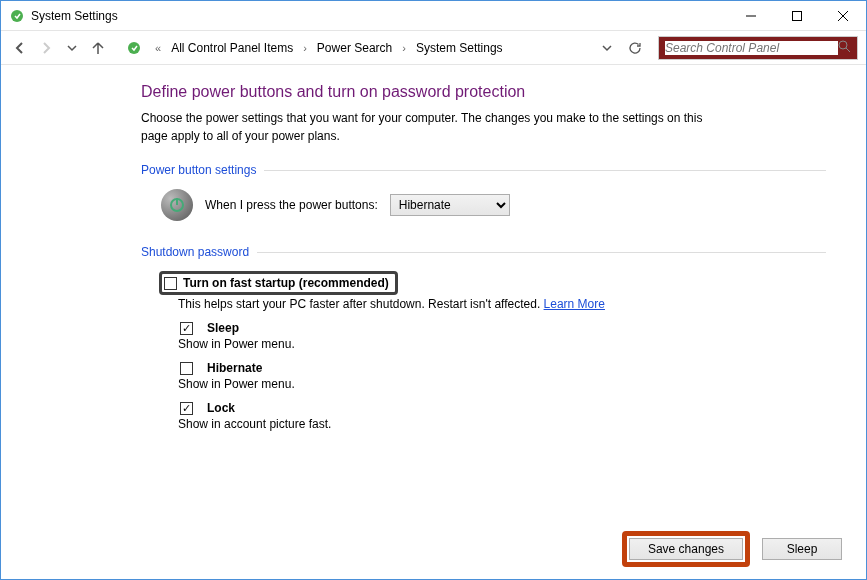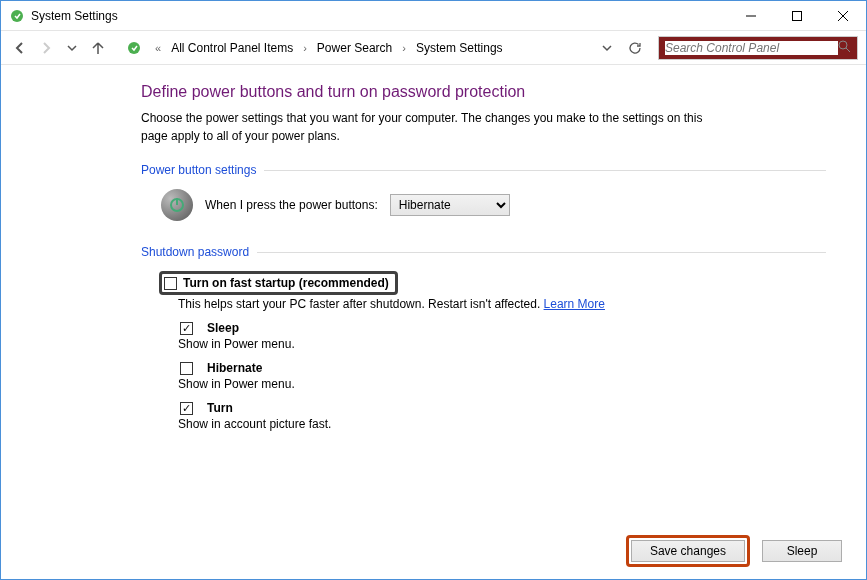--- a/index.html
+++ b/index.html
@@ -178,21 +178,21 @@
     }
     .std-btn {
       border: 1px solid #adadad;
       background: linear-gradient(#f0f0f0,#e5e5e5);
       font-size: 12px;
       padding: 3px 18px;
       min-width: 80px;
       cursor: default;
     }
     .btn-highlight {
-      border: 3px solid #c2410c;
+      border: 5px solid #c2410c;
       border-radius: 4px;
       padding: 2px;
     }
   </style>
 </head>
 <body>
 
 <div class="titlebar">
   <span class="titlebar-icon">
     <svg width="16" height="16" viewBox="0 0 16 16">
@@ -327,21 +327,21 @@
       <div class="row1">
         <span class="cb"></span>
         <span class="label">Hibernate</span>
       </div>
       <div class="sub">Show in Power menu.</div>
     </div>
 
     <div class="shutdown-item">
       <div class="row1">
         <span class="cb checkmark"></span>
-        <span class="label">Turn</span>
+        <span class="label">Lock</span>
       </div>
       <div class="sub">Show in account picture fast.</div>
     </div>
 
   </div>
 </div>
 
 <div class="button-bar">
   <span class="btn-highlight">
     <button class="std-btn">Save changes</button>

